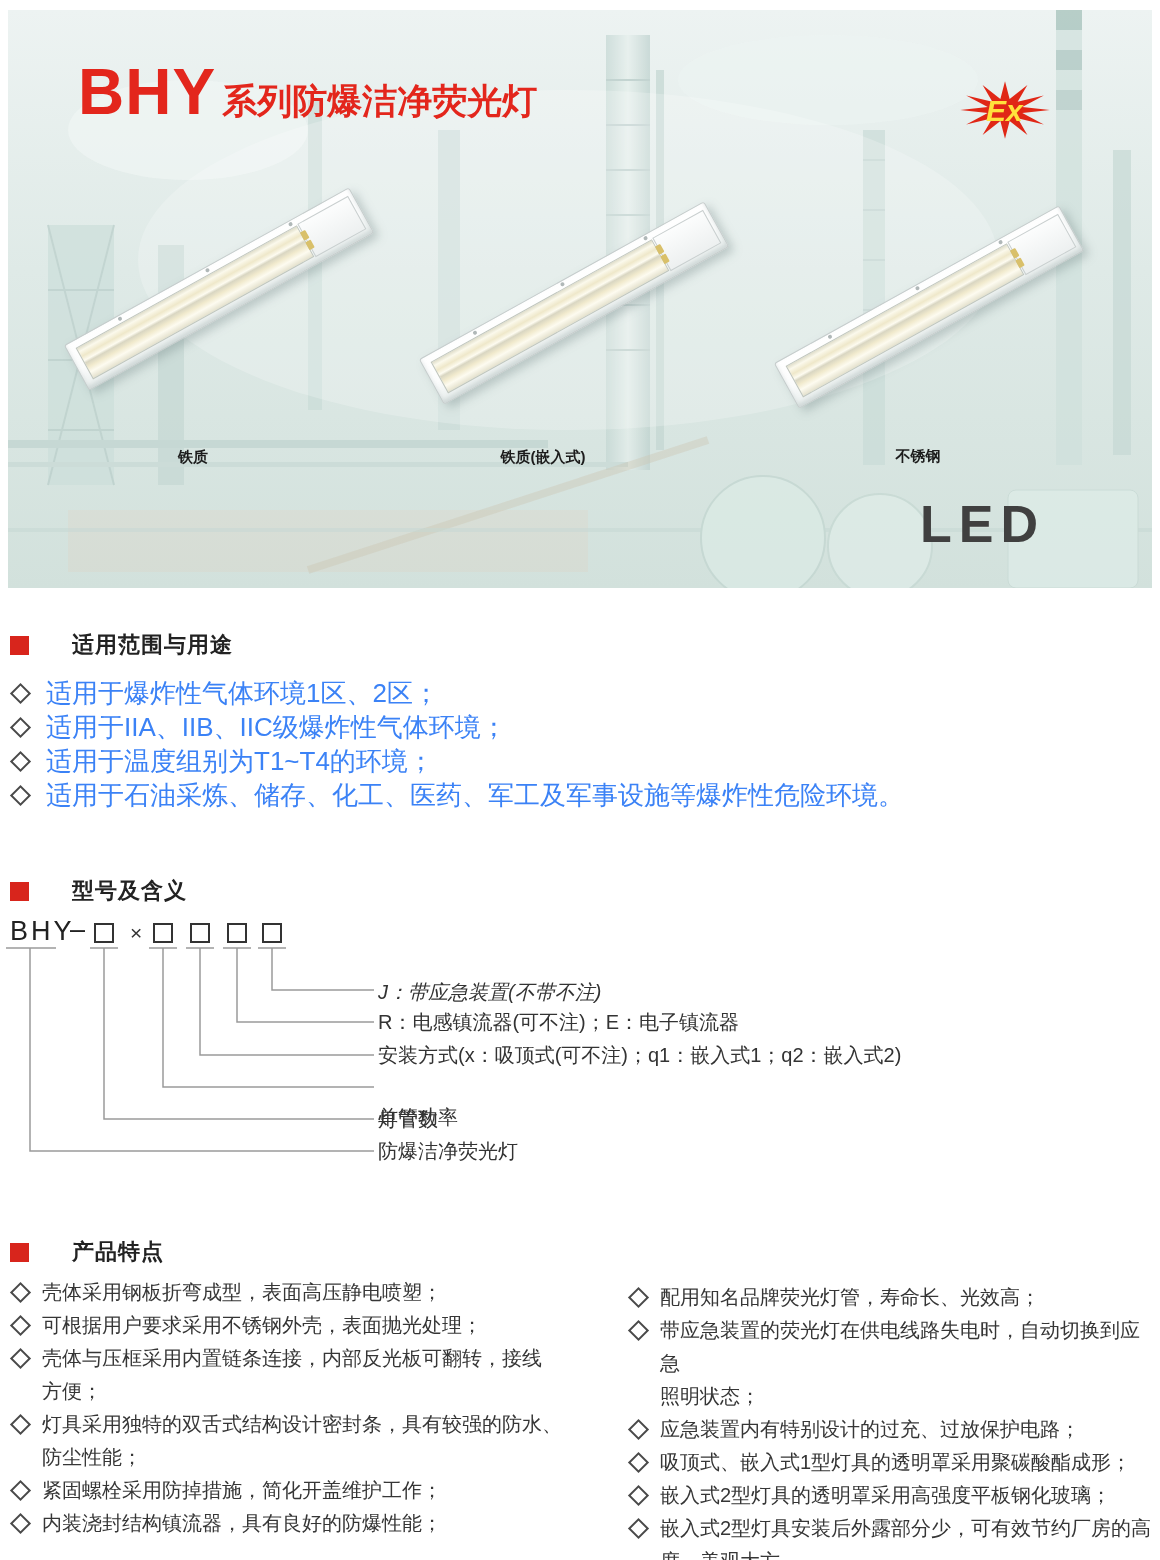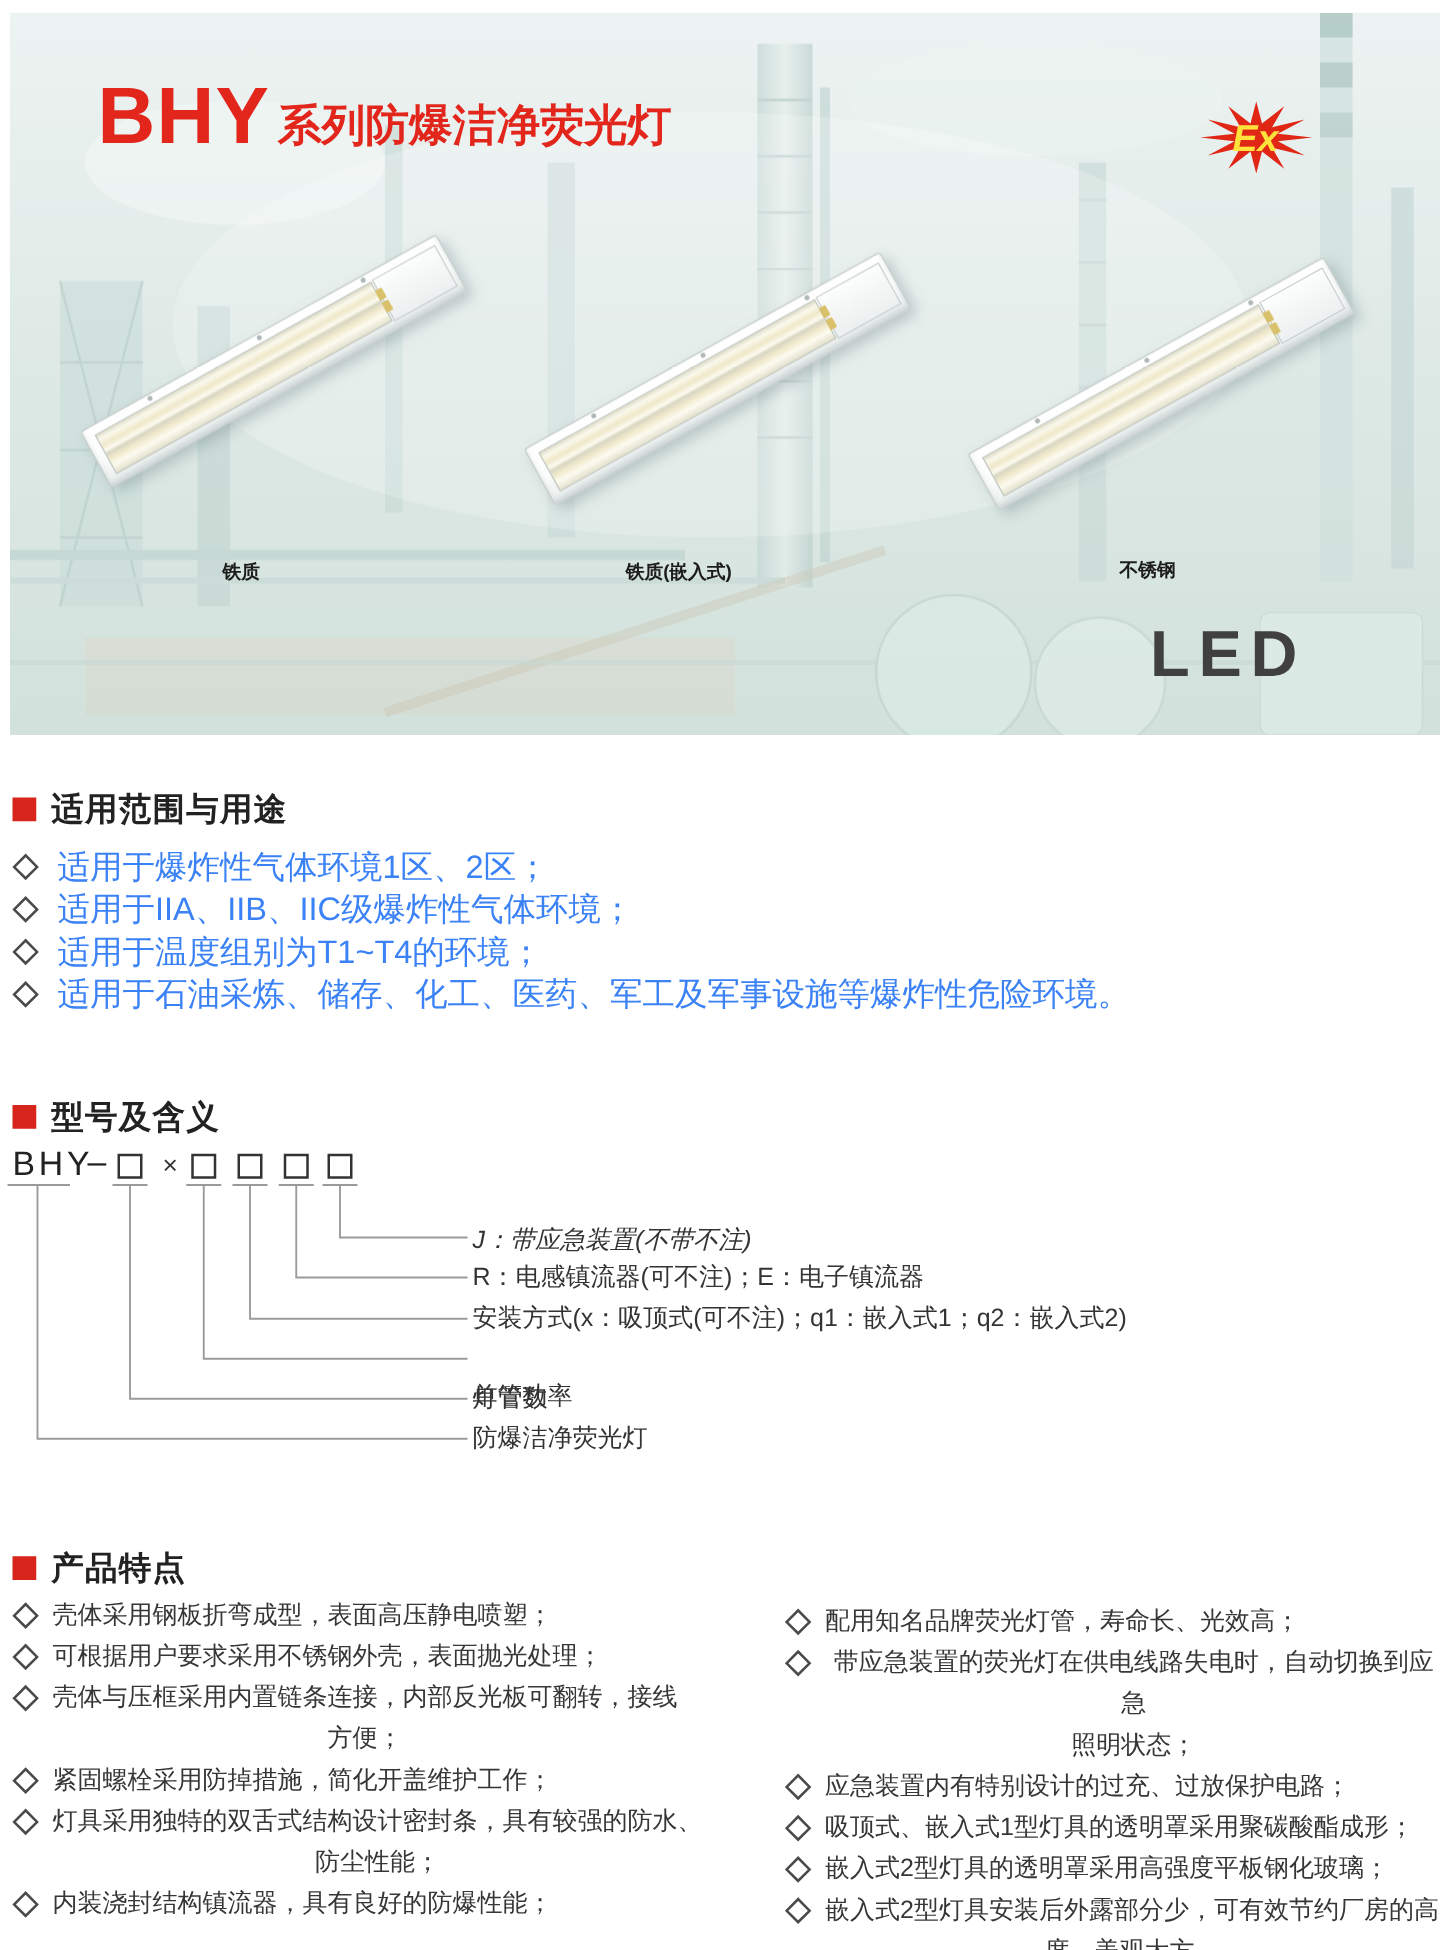--- a/index.html
+++ b/index.html
@@ -27,21 +27,21 @@
   .lamp-cap .pin{position:absolute;left:-3px;width:6px;height:9px;background:#d9c06a;border-radius:1px;}
   .lamp-cap .pin.p1{top:8px;} .lamp-cap .pin.p2{bottom:8px;}
   .screw{position:absolute;width:4px;height:4px;border-radius:50%;background:#b0b8b8;}
 
   .product-label{position:absolute;transform:translateX(-50%);font-size:15px;font-weight:700;color:#1c1c1c;white-space:nowrap;}
   .led-badge{position:absolute;left:912px;top:488px;font-size:52px;font-weight:800;letter-spacing:7px;color:#404040;line-height:1;}
 
   
   .sec-head{position:absolute;left:10px;display:flex;align-items:center;}
   .sec-head .sq{width:19px;height:19px;background:#d8251c;margin-right:12px;flex:none;}
-  .sec-head .sec-title{font-size:26px;font-weight:700;color:#222;letter-spacing:1px;line-height:1;}
+  .sec-head .sec-title{font-size:22px;font-weight:700;color:#222;letter-spacing:1px;line-height:1;margin-left:31px;}
 
   
   #scope-list{position:absolute;left:10px;top:676px;width:1110px;}
   .scope-item{display:flex;line-height:34px;font-size:26px;color:#3b82f6;}
   .dmd{flex:none;width:11px;height:11px;border:2px solid #4a4a4a;transform:rotate(45deg);background:transparent;}
   .scope-item .dmd{margin:10px 18px 0 3px;}
 
   
   .code-el{position:absolute;color:#222;}
   .code-bhy{left:10px;top:918px;font-size:27px;letter-spacing:3px;line-height:1;}
@@ -49,21 +49,21 @@
   .code-x{left:130px;top:922px;font-size:21px;line-height:1;color:#333;}
   .cbox{position:absolute;top:923px;width:16px;height:16px;border:2px solid #333;background:#fff;}
   .cb1{left:94px;} .cb2{left:153px;} .cb3{left:190px;} .cb4{left:227px;} .cb5{left:262px;}
   #model-lines{position:absolute;left:0;top:940px;width:720px;height:230px;}
   .mlabel{position:absolute;left:378px;font-size:20px;color:#333;line-height:26px;white-space:nowrap;}
   .ml0{top:979px;font-style:italic;} .ml1{top:1009px;} .ml2{top:1042px;} .ml3{top:1104px;} .ml4{top:1106px;} .ml5{top:1138px;}
 
   
   #feat-left{position:absolute;left:10px;top:1276px;width:562px;}
   #feat-right{position:absolute;left:628px;top:1281px;width:526px;}
-  .feat-item{display:flex;line-height:33px;font-size:20px;color:#363636;text-align:center;}
+  .feat-item{display:flex;line-height:33px;font-size:20px;color:#363636;}
   .feat-item .dmd{margin:9px 14px 0 3px;}
   .feat-item .txt{white-space:pre-wrap;}
 </style>
 </head>
 <body>
 
 <div id="page">
 
   <div id="banner">
     <svg class="bg" viewBox="0 0 1144 578" preserveAspectRatio="none">
@@ -234,29 +234,29 @@
       <span class="dmd"></span>
       <span class="txt">可根据用户要求采用不锈钢外壳，表面抛光处理；</span>
     </div>
     <div class="feat-item">
       <span class="dmd"></span>
       <span class="txt">壳体与压框采用内置链条连接，内部反光板可翻转，接线
 方便；</span>
     </div>
     <div class="feat-item">
       <span class="dmd"></span>
-      <span class="txt">紧固螺栓采用防掉措施，简化开盖维护工作；</span>
-    </div>
-    <div class="feat-item">
-      <span class="dmd"></span>
       <span class="txt">灯具采用独特的双舌式结构设计密封条，具有较强的防水、
 防尘性能；</span>
     </div>
     <div class="feat-item">
       <span class="dmd"></span>
+      <span class="txt">紧固螺栓采用防掉措施，简化开盖维护工作；</span>
+    </div>
+    <div class="feat-item">
+      <span class="dmd"></span>
       <span class="txt">内装浇封结构镇流器，具有良好的防爆性能；</span>
     </div>
   </div>
 
   <div id="feat-right">
     <div class="feat-item">
       <span class="dmd"></span>
       <span class="txt">配用知名品牌荧光灯管，寿命长、光效高；</span>
     </div>
     <div class="feat-item">

